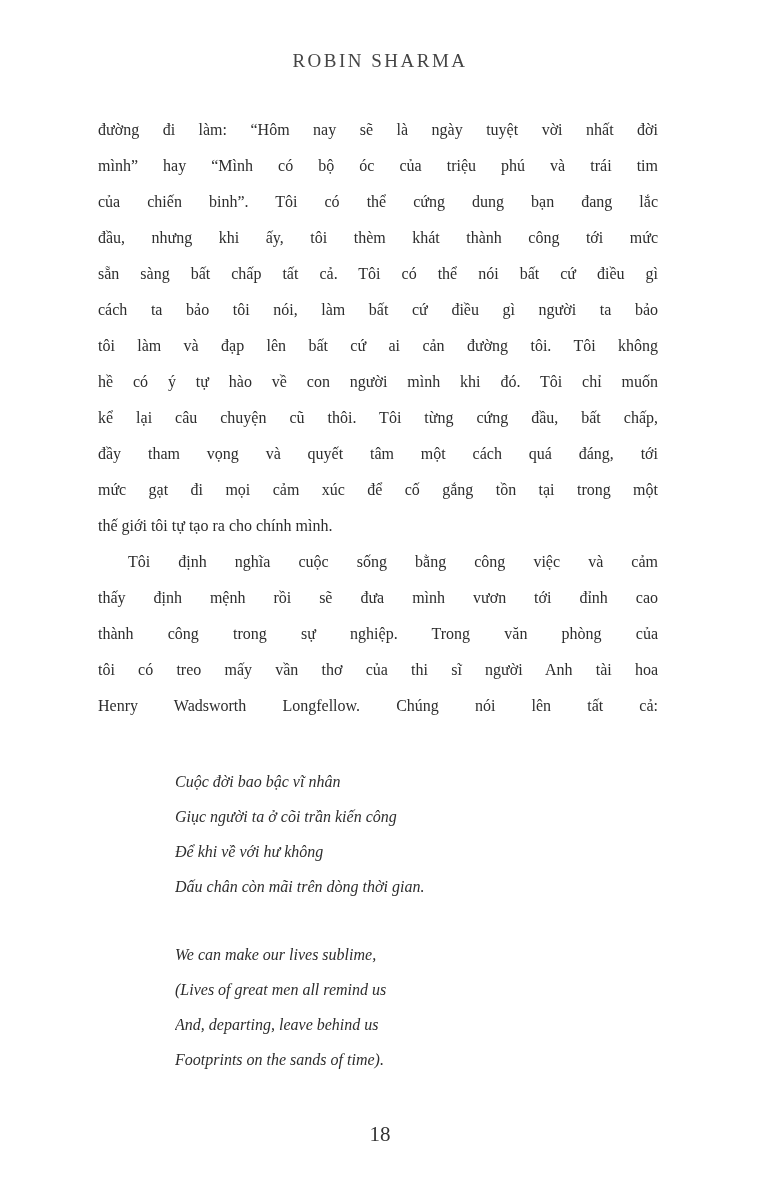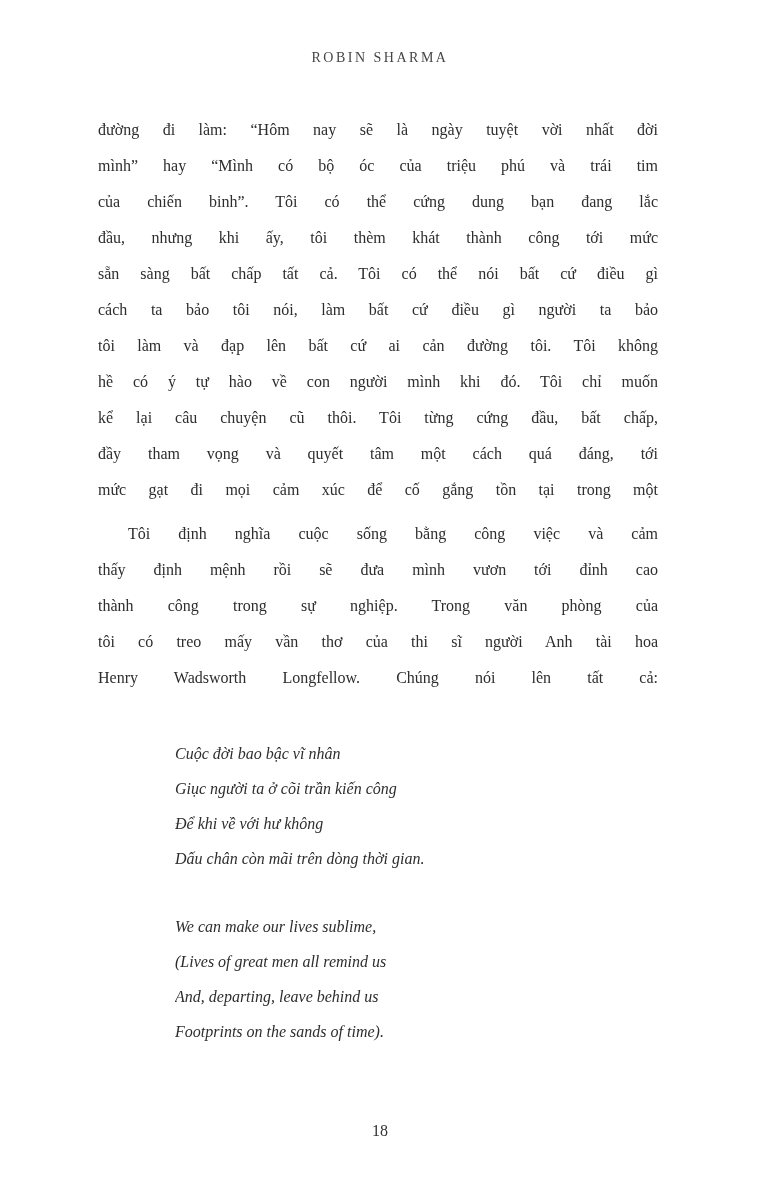--- a/index.html
+++ b/index.html
@@ -15,21 +15,21 @@
     font-family: "Liberation Serif", "DejaVu Serif", serif;
     color: #2d2d2d;
     overflow: hidden;
   }
   .running-header {
     position: absolute;
     top: 50px;
     left: 0;
     width: 100%;
     text-align: center;
-    font-size: 14px;
+    font-size: 19px;
     letter-spacing: 2.5px;
     color: #454545;
   }
   .text-block {
     position: absolute;
     top: 112px;
     left: 98px;
     width: 560px;
     font-size: 16px;
     line-height: 36px;
@@ -41,42 +41,41 @@
     overflow: hidden;
   }
   .para .line.last {
     text-align: left;
     text-align-last: left;
   }
   .para .line.indent {
     padding-left: 30px;
   }
   .para2 {
-    margin-top: 8px;
   }
   .poem {
     margin-top: 40px;
     padding-left: 77px;
     font-style: italic;
     line-height: 35px;
   }
   .poem .line {
     height: 35px;
     overflow: hidden;
   }
   .poem-en {
     margin-top: 33px;
   }
   .page-number {
     position: absolute;
     top: 1122px;
     left: 0;
     width: 100%;
     text-align: center;
-    font-size: 16px;
+    font-size: 21px;
     color: #333333;
   }
 </style>
 </head>
 <body>
 
 <div class="page">
 
   <div class="running-header">ROBIN SHARMA</div>
 
@@ -87,20 +86,21 @@
       <div class="line">mình” hay “Mình có bộ óc của triệu phú và trái tim</div>
       <div class="line">của chiến binh”. Tôi có thể cứng dung bạn đang lắc</div>
       <div class="line">đầu, nhưng khi ấy, tôi thèm khát thành công tới mức</div>
       <div class="line">sẵn sàng bất chấp tất cả. Tôi có thể nói bất cứ điều gì</div>
       <div class="line">cách ta bảo tôi nói, làm bất cứ điều gì người ta bảo</div>
       <div class="line">tôi làm và đạp lên bất cứ ai cản đường tôi. Tôi không</div>
       <div class="line">hề có ý tự hào về con người mình khi đó. Tôi chỉ muốn</div>
       <div class="line">kể lại câu chuyện cũ thôi. Tôi từng cứng đầu, bất chấp,</div>
       <div class="line">đầy tham vọng và quyết tâm một cách quá đáng, tới</div>
       <div class="line">mức gạt đi mọi cảm xúc để cố gắng tồn tại trong một</div>
+      <div class="line last">thế giới tôi tự tạo ra cho chính mình.</div>
     </div>
 
     <div class="para para2">
       <div class="line indent">Tôi định nghĩa cuộc sống bằng công việc và cảm</div>
       <div class="line">thấy định mệnh rồi sẽ đưa mình vươn tới đỉnh cao</div>
       <div class="line">thành công trong sự nghiệp. Trong văn phòng của</div>
       <div class="line">tôi có treo mấy vần thơ của thi sĩ người Anh tài hoa</div>
       <div class="line">Henry Wadsworth Longfellow. Chúng nói lên tất cả:</div>
     </div>
 

